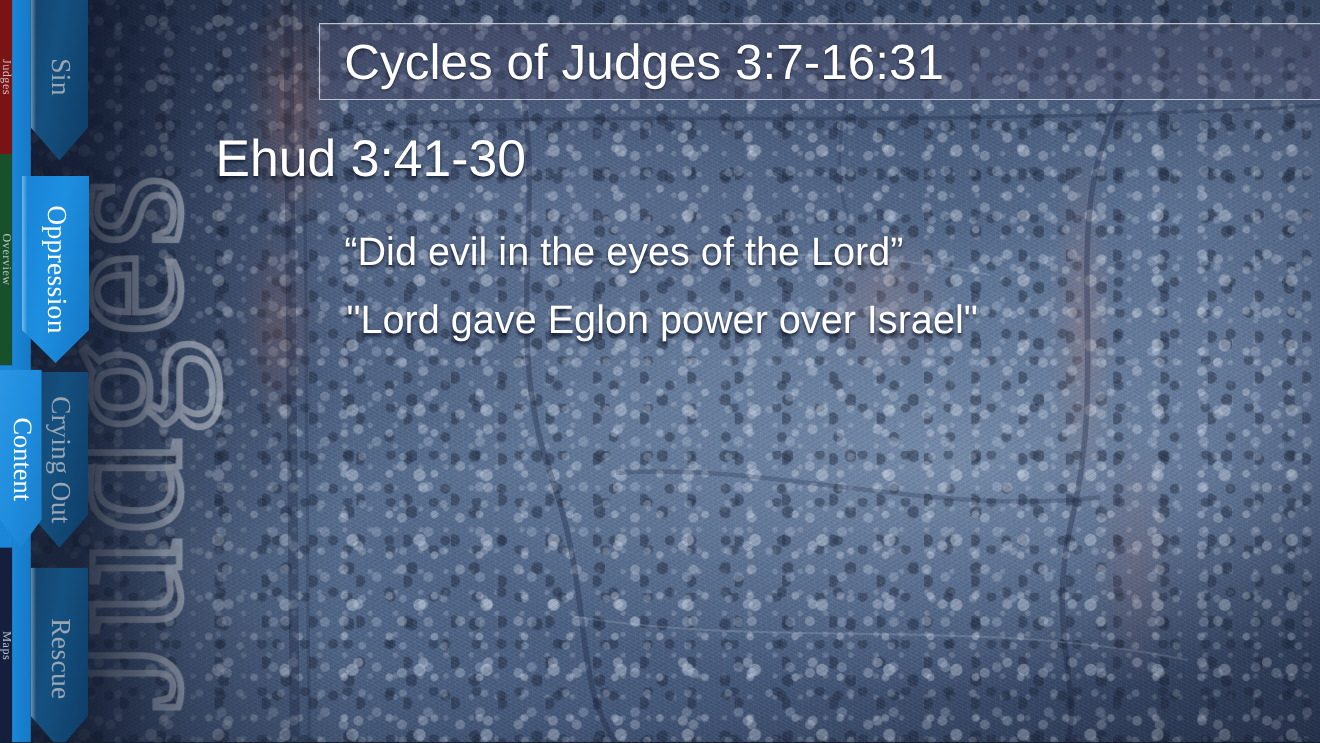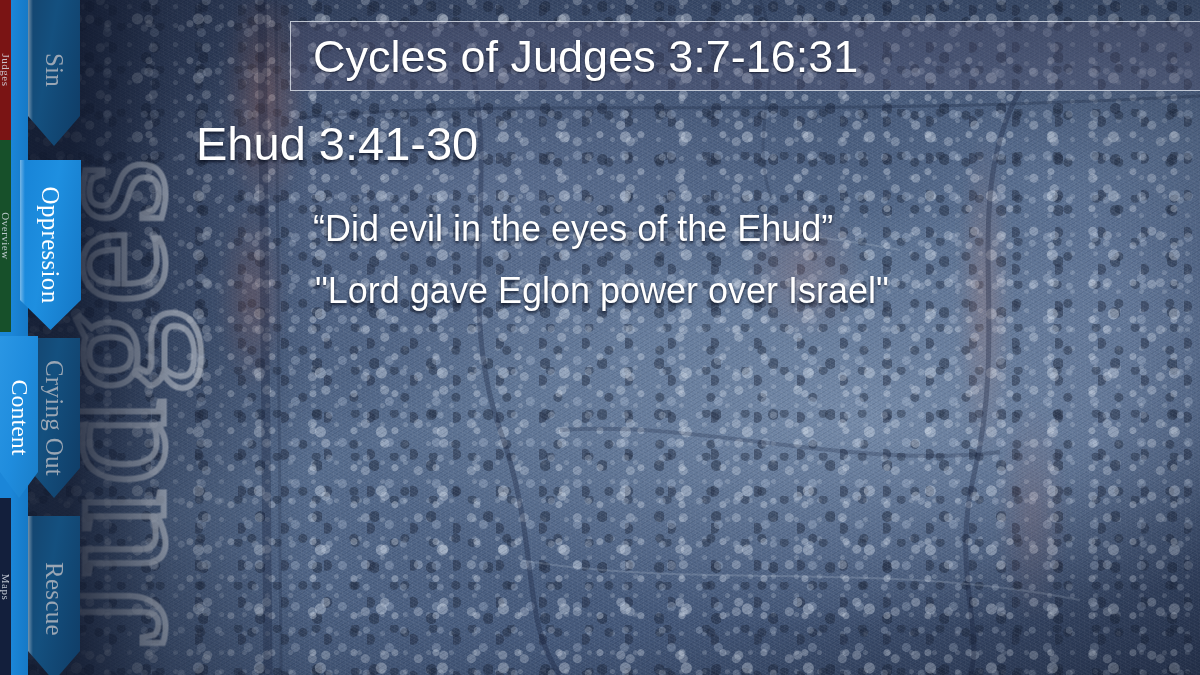--- a/index.html
+++ b/index.html
@@ -323,16 +323,16 @@
       </div>
     </div>
   </div>
 
   <div class="title-box">
     <div class="title-text">Cycles of Judges 3:7-16:31</div>
   </div>
 
   <div class="subtitle">Ehud 3:41-30</div>
 
-  <div class="bullet bullet-1">“Did evil in the eyes of the Ehud”</div>
+  <div class="bullet bullet-1">“Did evil in the eyes of the Lord”</div>
   <div class="bullet bullet-2">"Lord gave Eglon power over Israel"</div>
 
 </div>
 
 </body></html>

